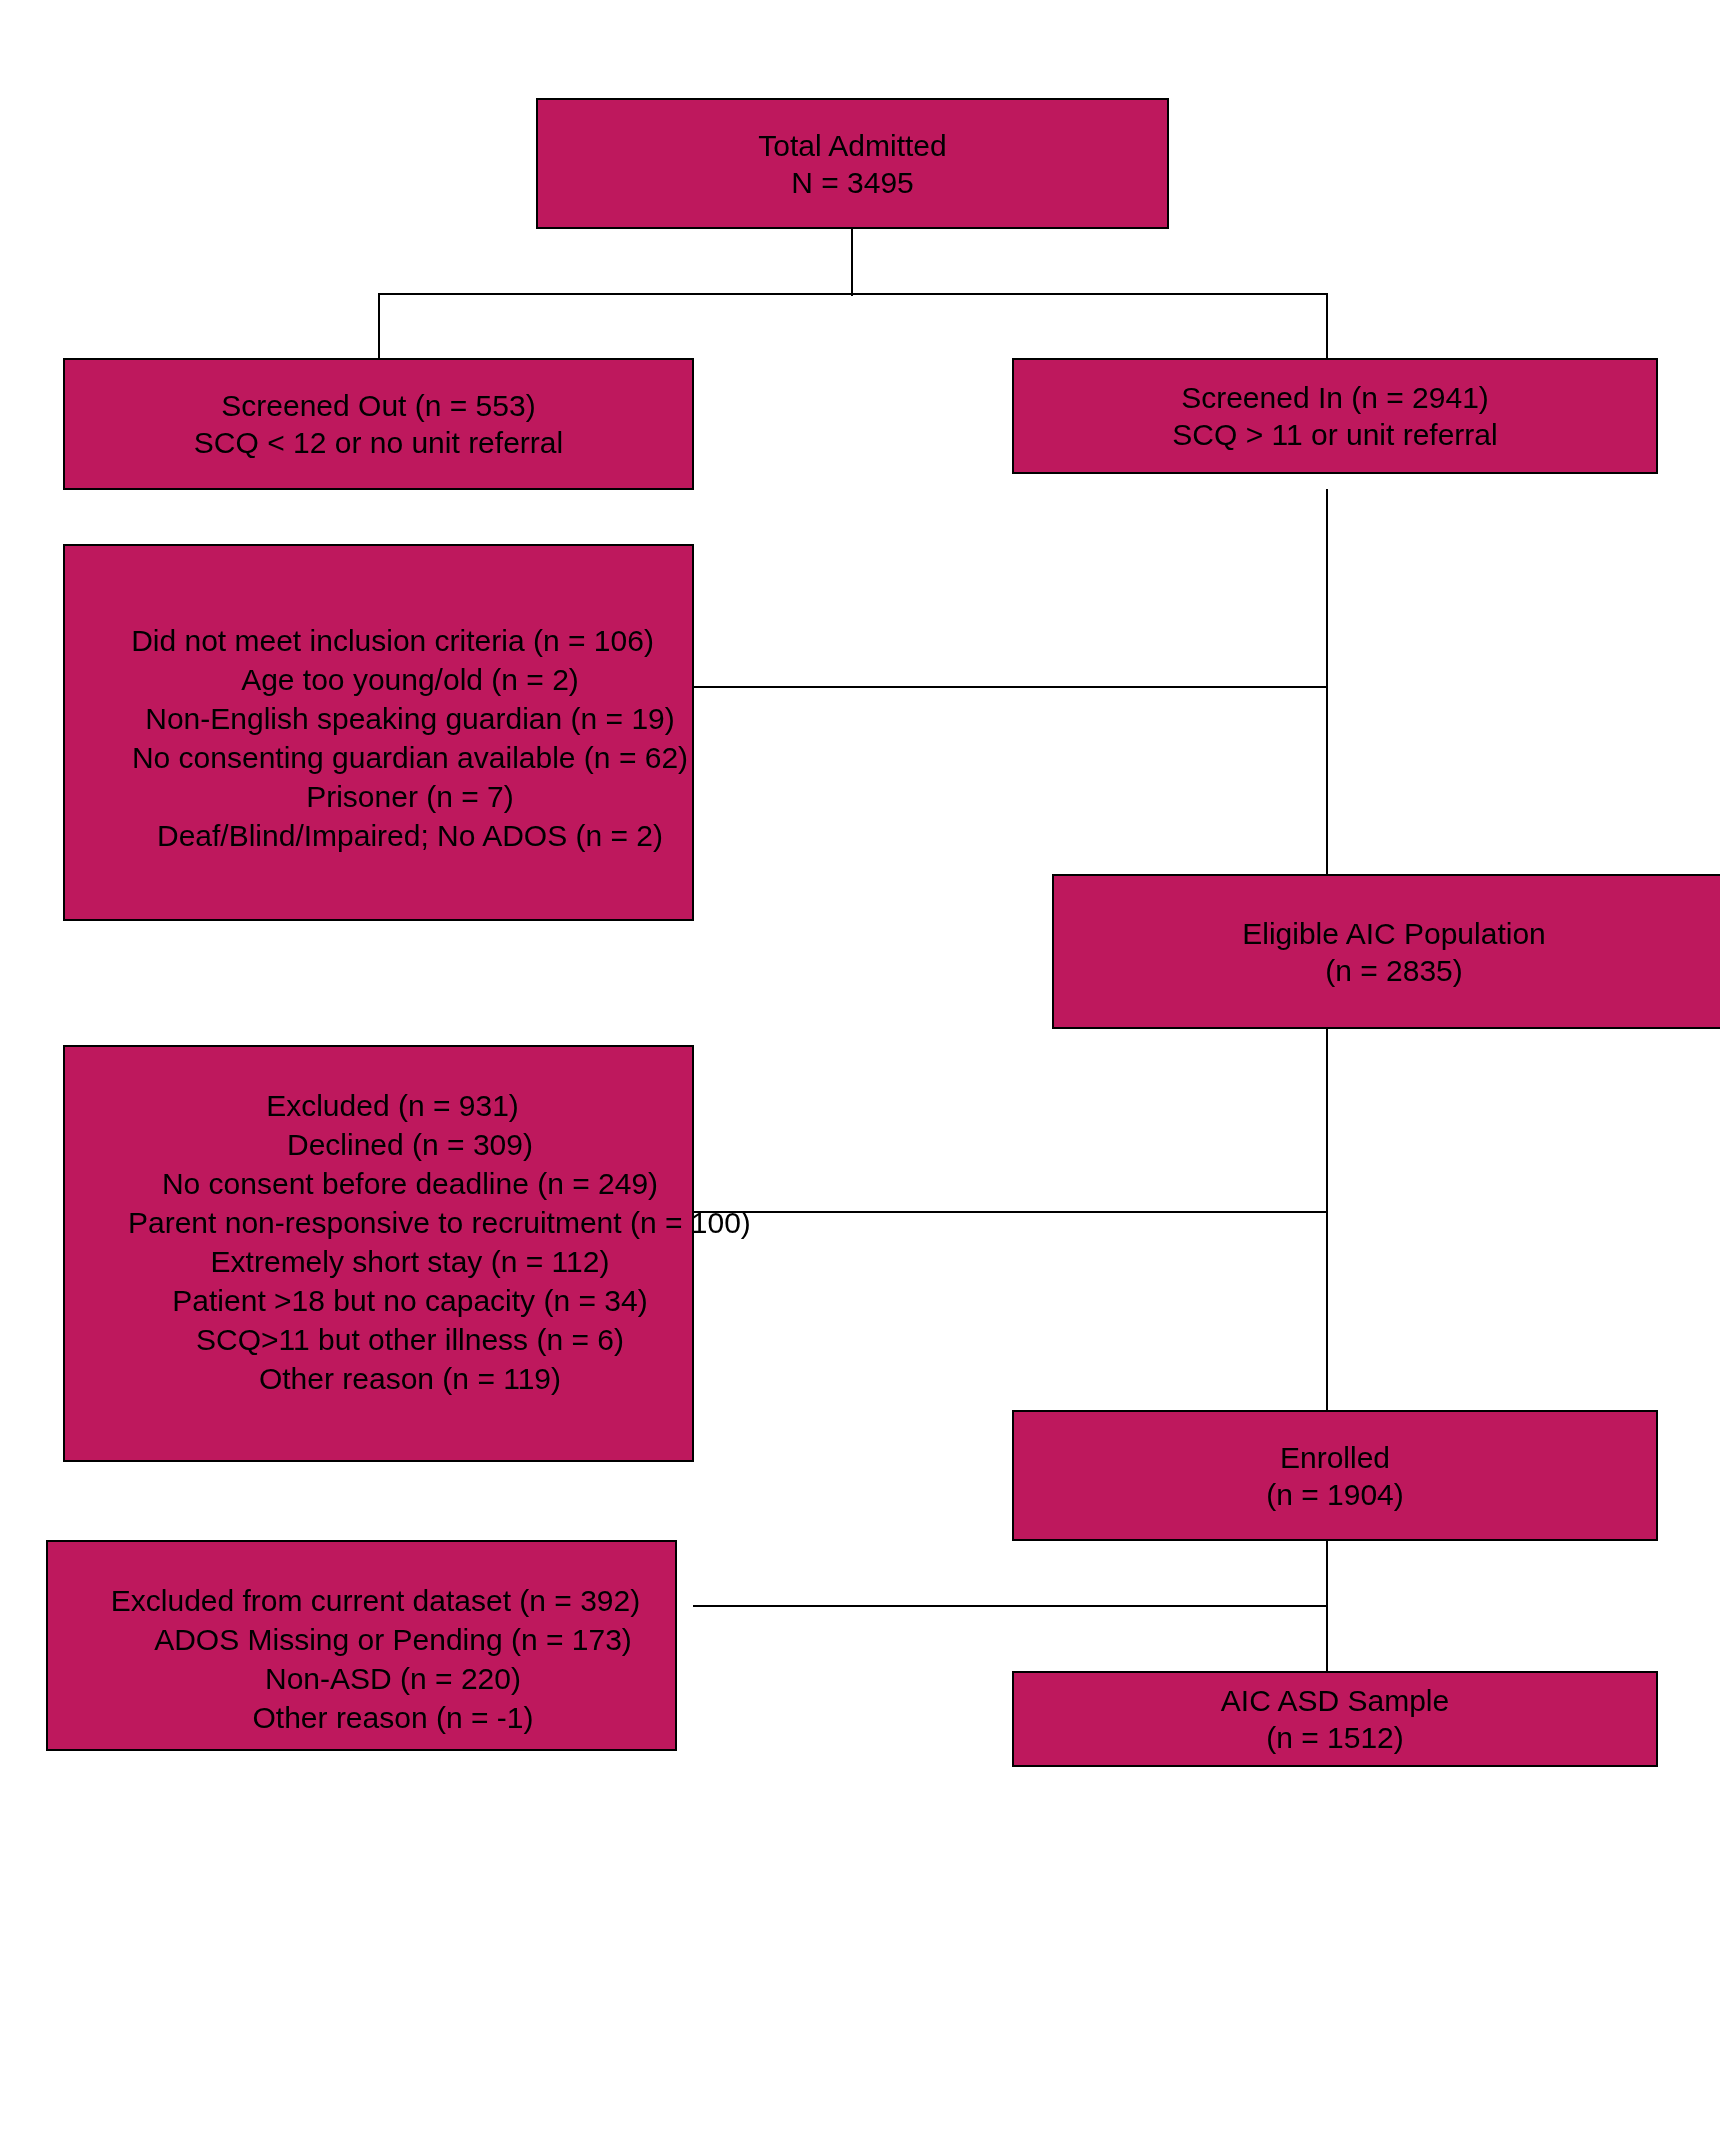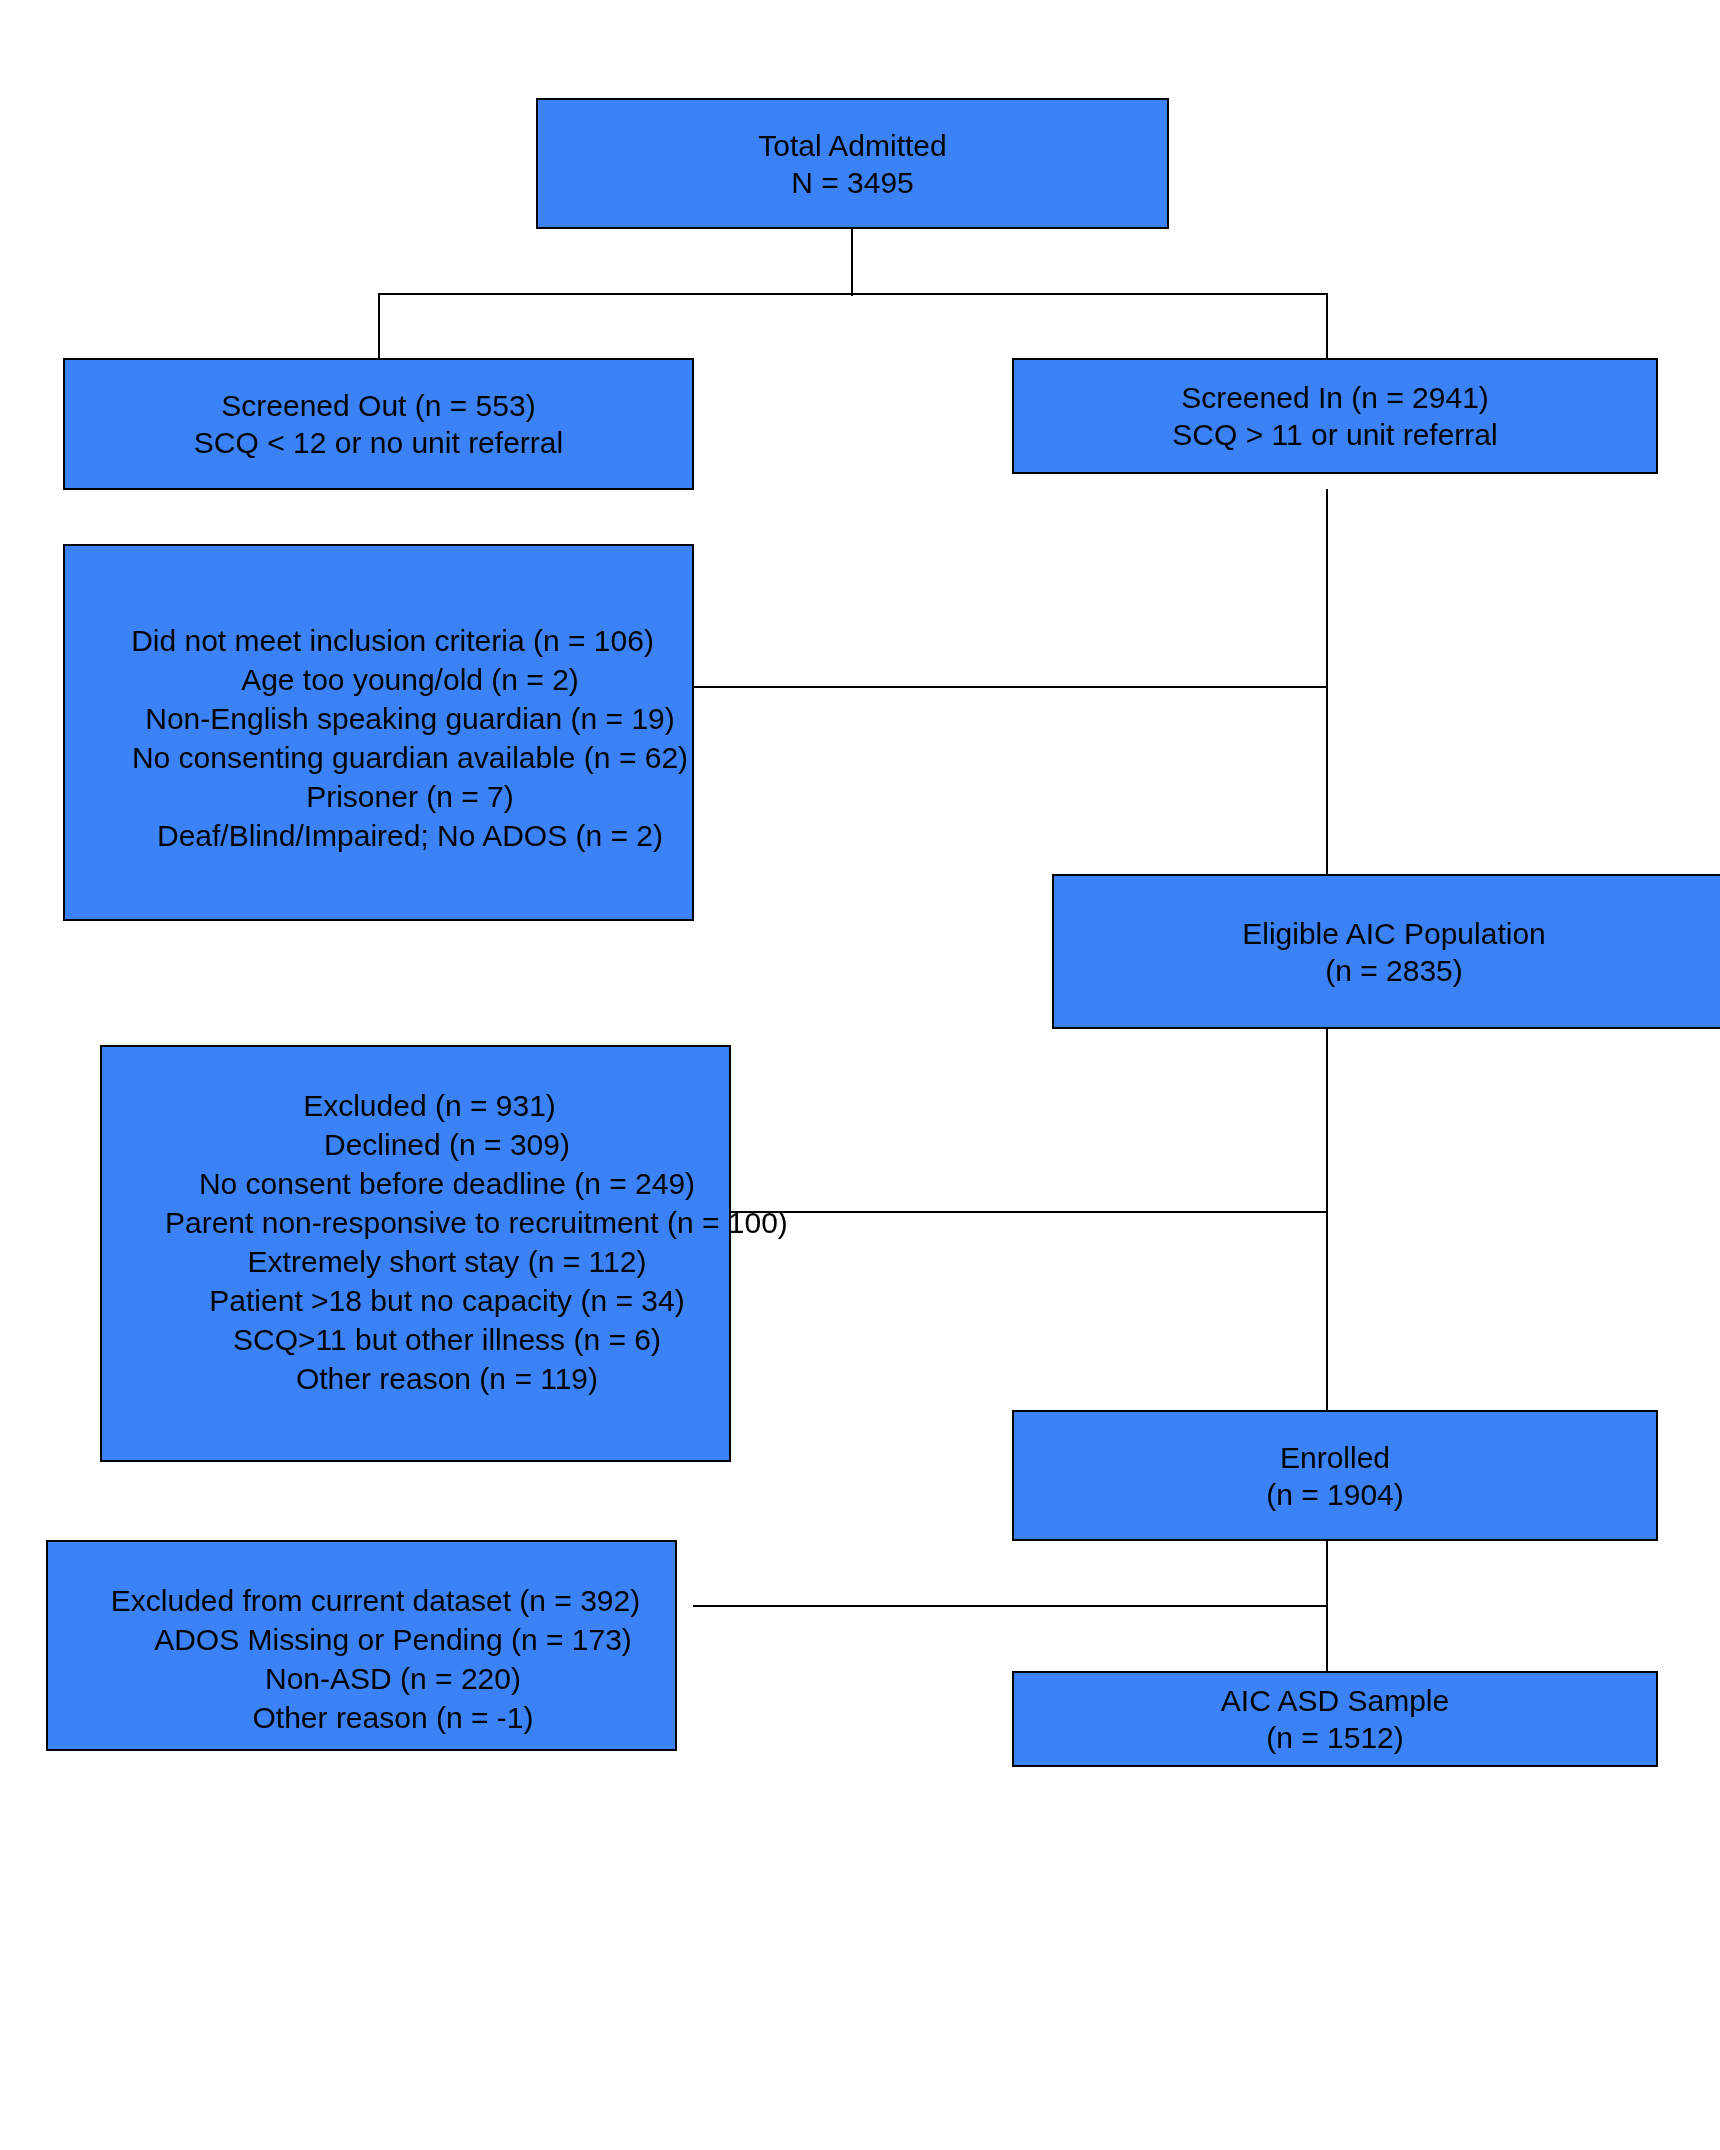--- a/index.html
+++ b/index.html
@@ -15,21 +15,21 @@
   }
   .canvas {
     position: relative;
     width: 1721px;
     height: 2151px;
     background: #ffffff;
     overflow: hidden;
   }
   .box {
     position: absolute;
-    background: #3b82f6;
+    background: #be185d;
     border: 2.2px solid #000000;
     box-sizing: border-box;
   }
   .box.center {
     display: flex;
     flex-direction: column;
     align-items: center;
     justify-content: center;
     text-align: center;
     font-size: 30px;
@@ -93,21 +93,21 @@
     <div class="box-item">No consenting guardian available (n = 62)</div>
     <div class="box-item">Prisoner (n = 7)</div>
     <div class="box-item">Deaf/Blind/Impaired; No ADOS (n = 2)</div>
   </div>
 
   <div class="box center" style="left:1012px; top:874px; width:684px; height:155px;margin-left:40px;">
     <div>Eligible AIC Population</div>
     <div>(n = 2835)</div>
   </div>
 
-  <div class="box list pad-sm" style="left:63px; top:1045px; width:631px; height:417px;margin-left:37px;">
+  <div class="box list pad-sm" style="left:63px; top:1045px; width:631px; height:417px;">
     <div class="box-title">Excluded (n = 931)</div>
     <div class="box-item">Declined (n = 309)</div>
     <div class="box-item">No consent before deadline (n = 249)</div>
     <div class="box-item">Parent non-responsive to recruitment (n = 100)</div>
     <div class="box-item">Extremely short stay (n = 112)</div>
     <div class="box-item">Patient &gt;18 but no capacity (n = 34)</div>
     <div class="box-item">SCQ&gt;11 but other illness (n = 6)</div>
     <div class="box-item">Other reason (n = 119)</div>
   </div>
 

